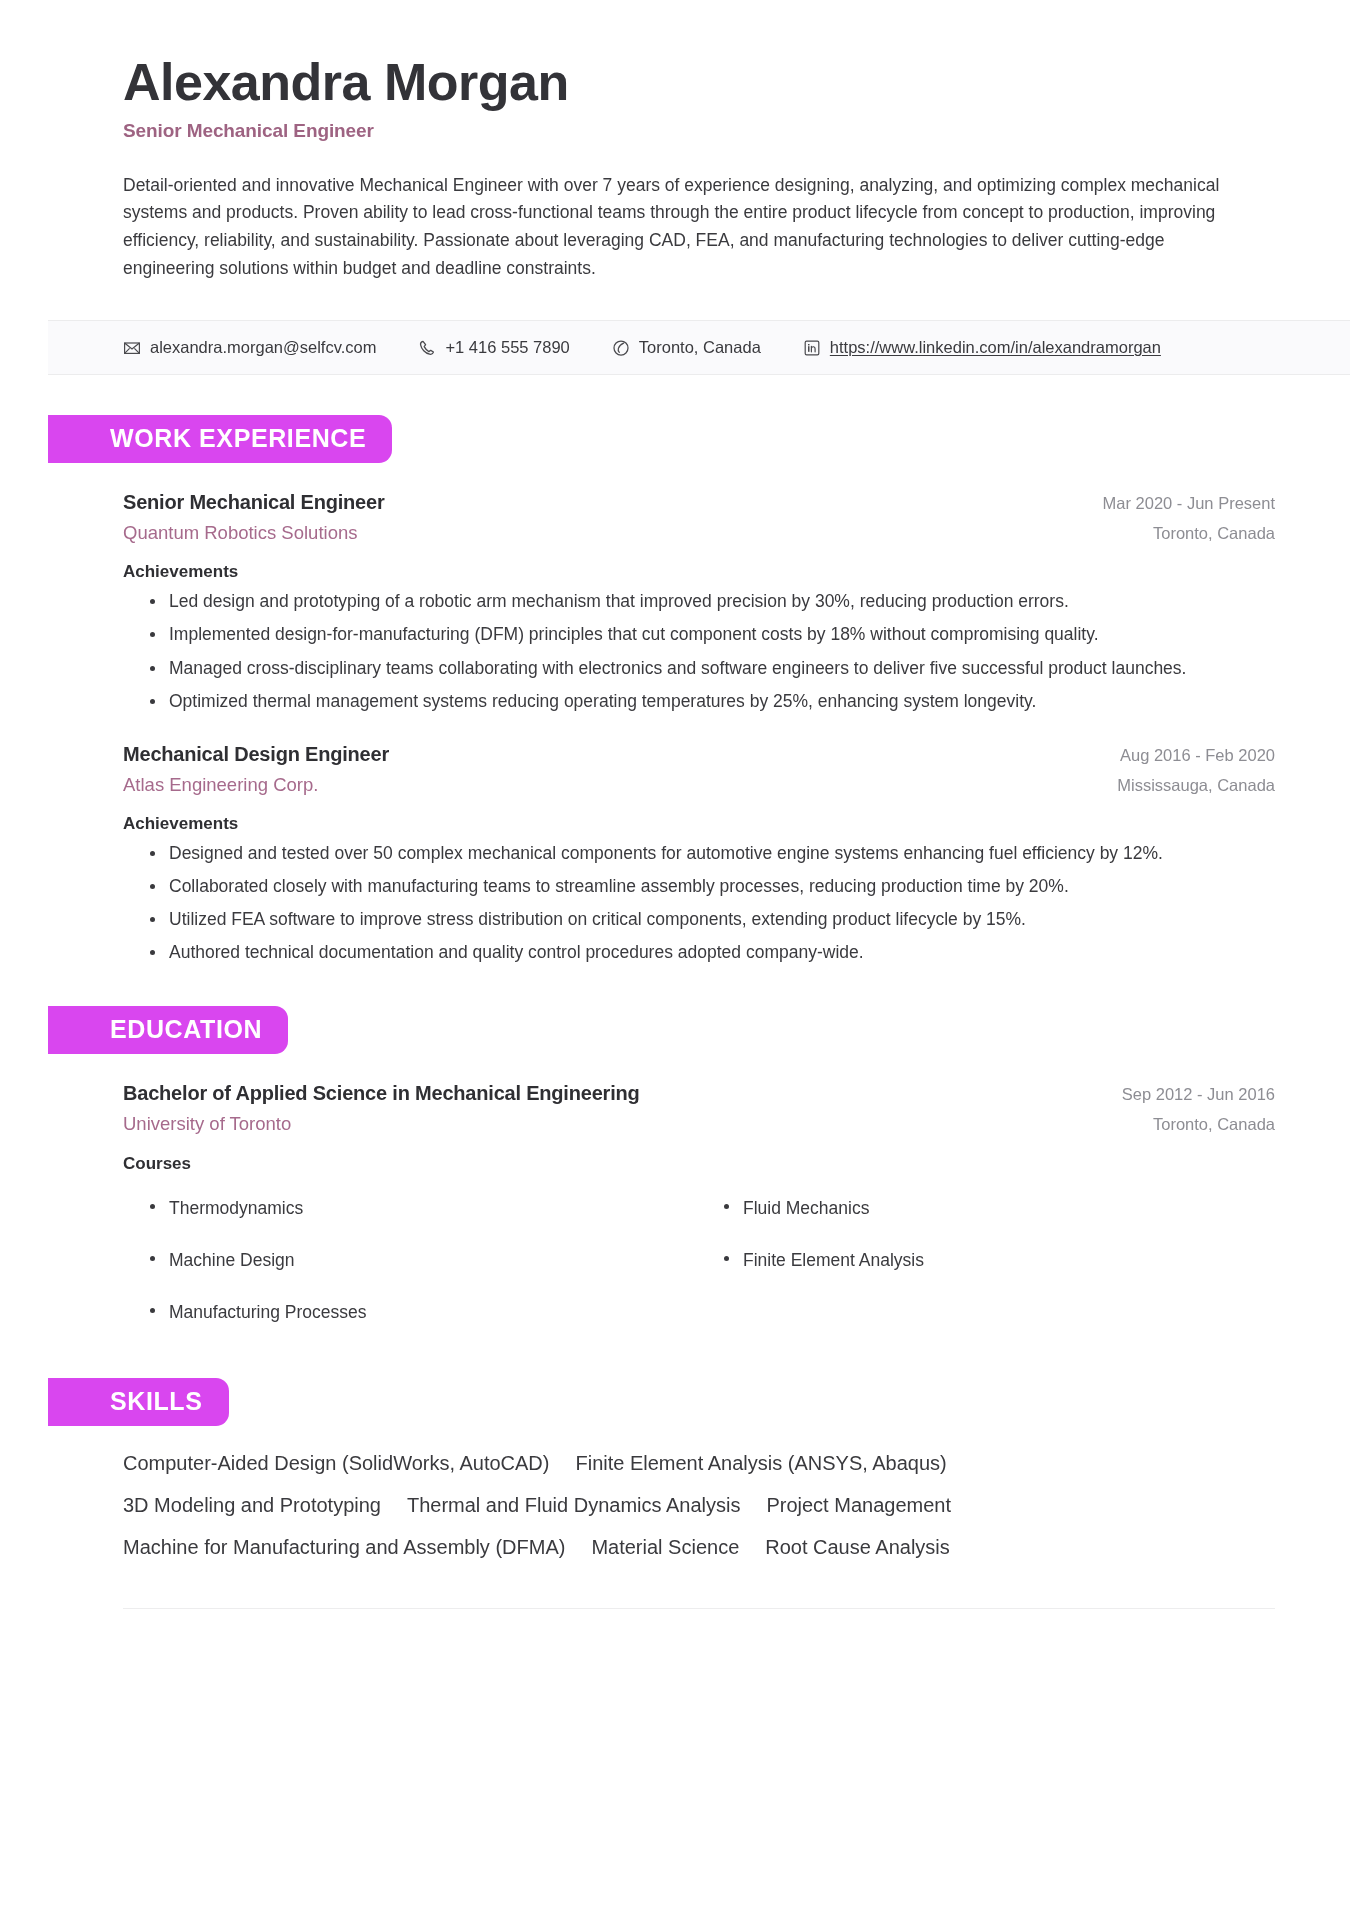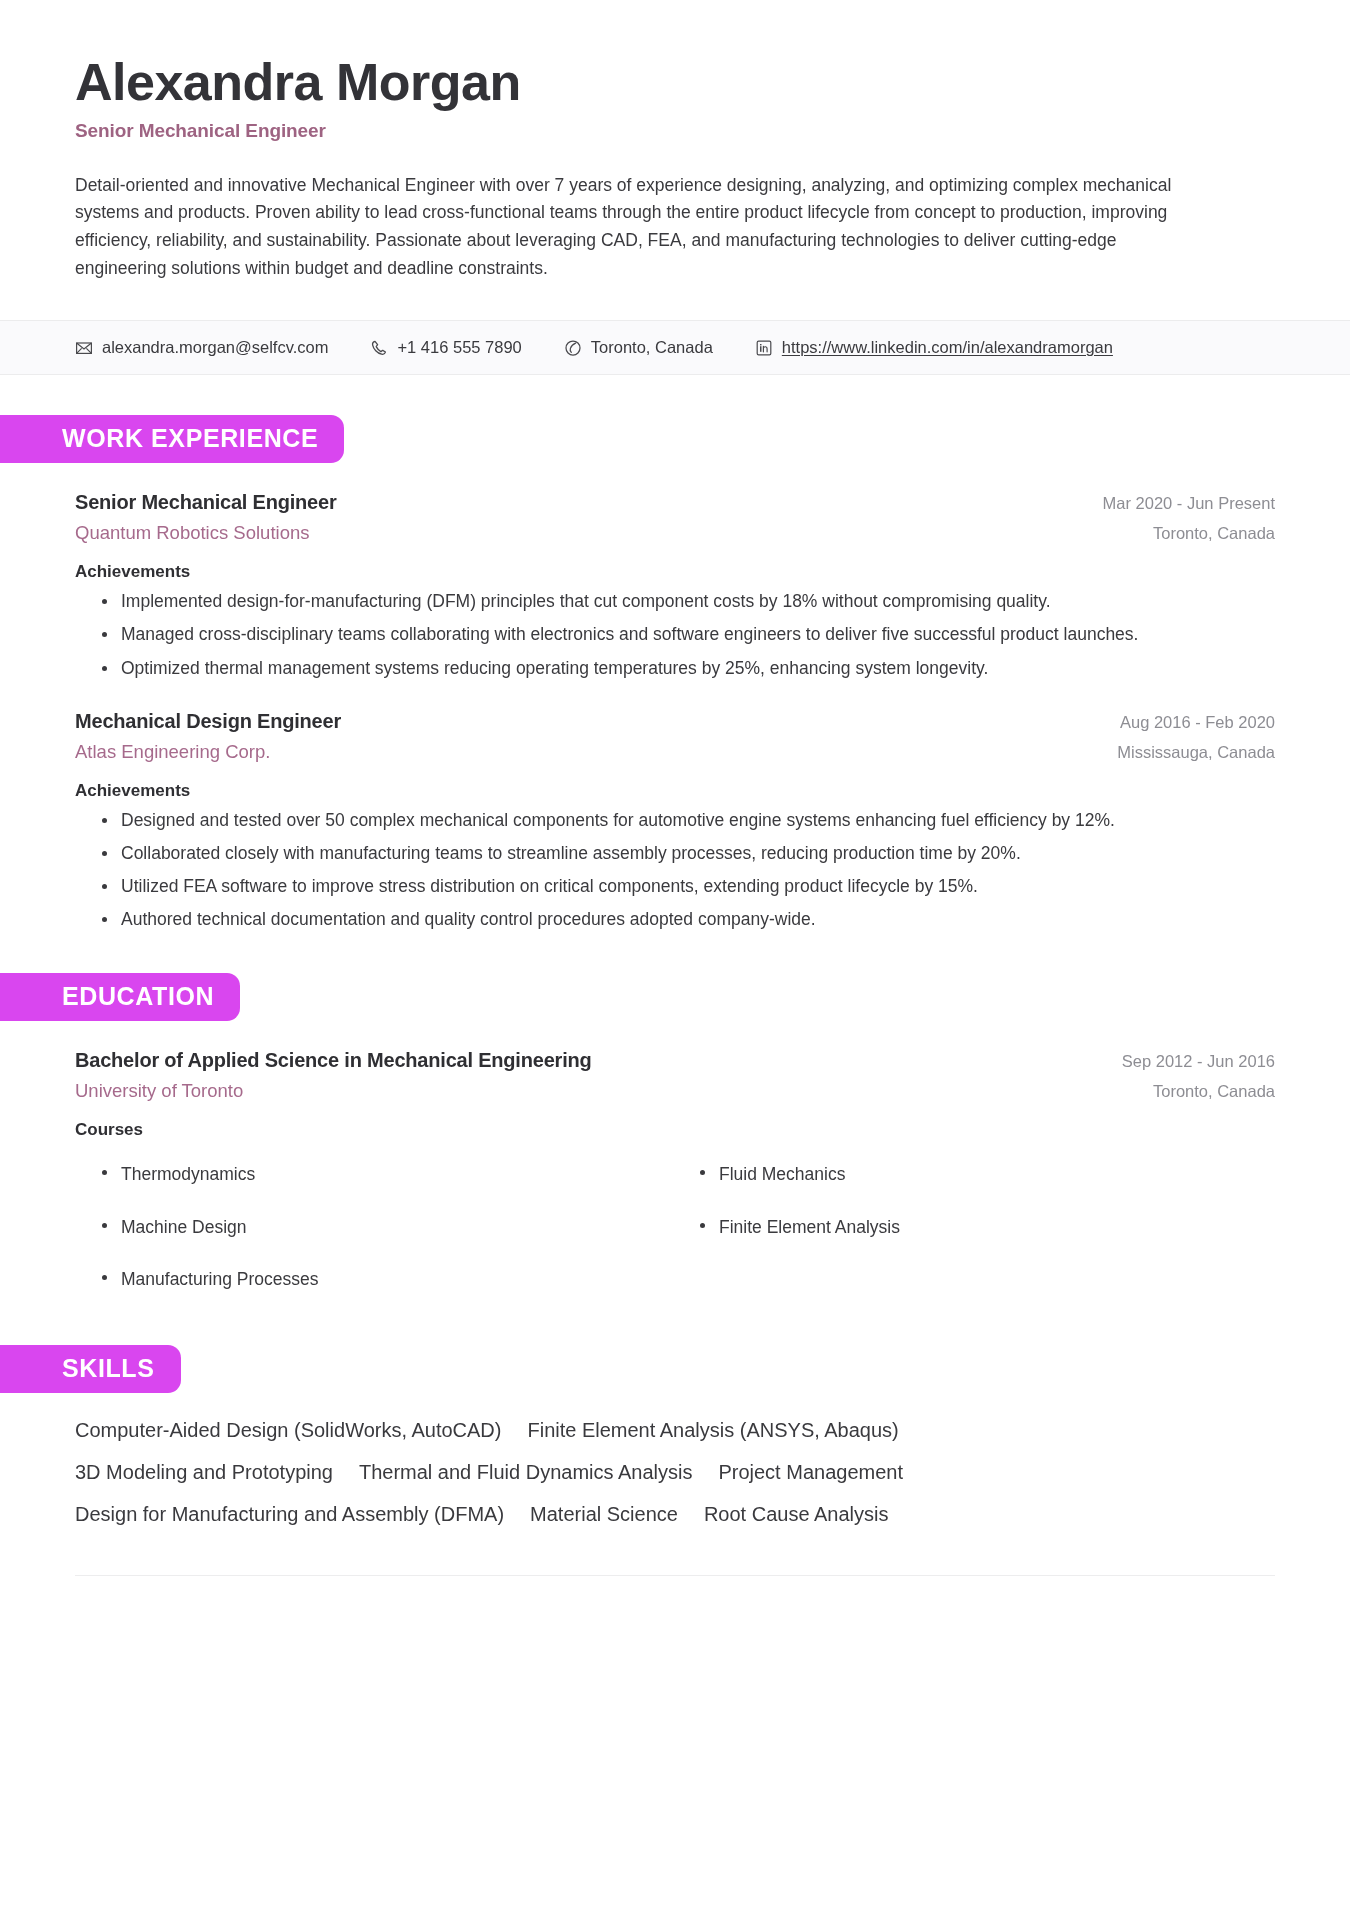--- a/index.html
+++ b/index.html
@@ -17,20 +17,21 @@
     -webkit-font-smoothing: antialiased;
     position: relative;
   }
 
   .page {
     width: 1350px;
     min-height: 1907px;
     background: #fff;
     position: relative;
     padding-bottom: 40px;
+    padding-left: 48px;
   }
 
   
   .header {
     padding: 55px 75px 0 75px;
   }
   .name {
     font-size: 52px;
     line-height: 1.05;
     font-weight: 800;
@@ -292,20 +293,21 @@
         <div class="entry-top">
           <div class="entry-title">Senior Mechanical Engineer</div>
           <div class="entry-meta">Mar 2020 - Jun Present</div>
         </div>
         <div class="entry-sub">
           <div class="entry-org">Quantum Robotics Solutions</div>
           <div class="entry-meta">Toronto, Canada</div>
         </div>
         <div class="sub-label">Achievements</div>
         <ul class="bullets">
+          <li>Led design and prototyping of a robotic arm mechanism that improved precision by 30%, reducing production errors.</li>
           <li>Implemented design-for-manufacturing (DFM) principles that cut component costs by 18% without compromising quality.</li>
           <li>Managed cross-disciplinary teams collaborating with electronics and software engineers to deliver five successful product launches.</li>
           <li>Optimized thermal management systems reducing operating temperatures by 25%, enhancing system longevity.</li>
         </ul>
       </div>
 
       <div class="entry">
         <div class="entry-top">
           <div class="entry-title">Mechanical Design Engineer</div>
           <div class="entry-meta">Aug 2016 - Feb 2020</div>
@@ -354,21 +356,21 @@
   <div class="section">
     <div class="section-pill">SKILLS</div>
 
     <div class="section-body">
       <div class="skills-wrap">
         <span class="skill-item">Computer-Aided Design (SolidWorks, AutoCAD)</span>
         <span class="skill-item">Finite Element Analysis (ANSYS, Abaqus)</span>
         <span class="skill-item">3D Modeling and Prototyping</span>
         <span class="skill-item">Thermal and Fluid Dynamics Analysis</span>
         <span class="skill-item">Project Management</span>
-        <span class="skill-item">Design for Manufacturing and Assembly (DFMA)</span>
+        <span class="skill-item">Machine for Manufacturing and Assembly (DFMA)</span>
         <span class="skill-item">Material Science</span>
         <span class="skill-item">Root Cause Analysis</span>
       </div>
     </div>
   </div>
 
   <div class="bottom-rule"></div>
 
 </div>
 

